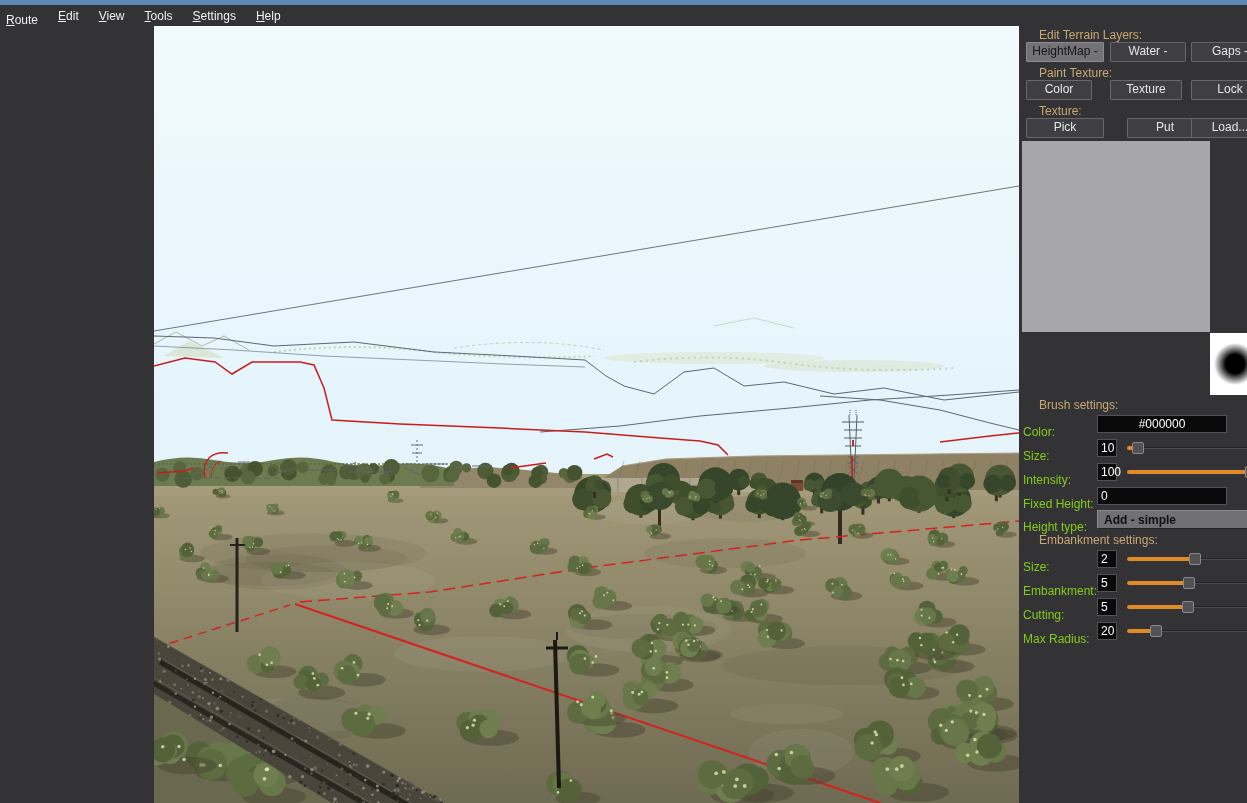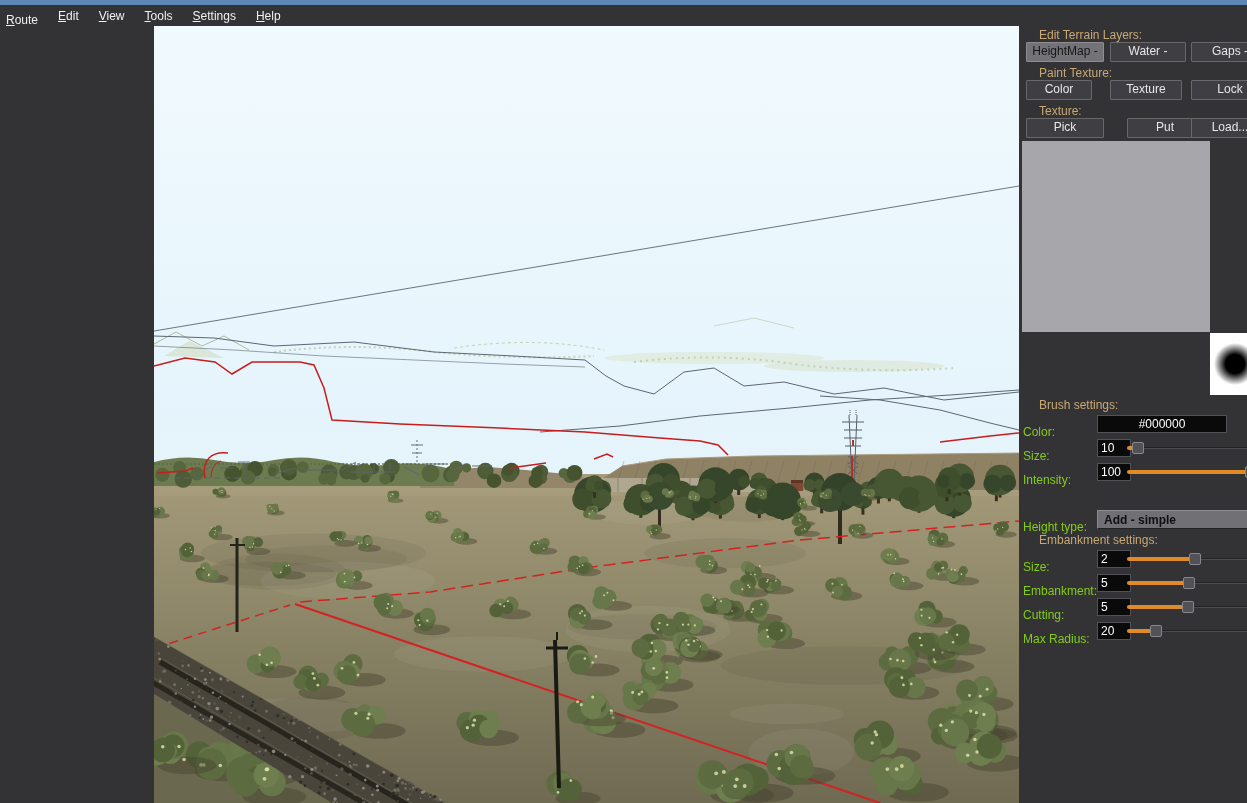--- a/index.html
+++ b/index.html
@@ -29,21 +29,21 @@
   .sec-label{position:absolute;left:20px;color:var(--labeltan);white-space:nowrap;}
   .btn{position:absolute;height:20px;background:#3f3f43;border:1px solid #68686c;color:#e6e6e6;text-align:center;line-height:17px;border-radius:1px;cursor:default;white-space:nowrap;}
   .btn.sel{background:var(--selbg);color:#161616;border-color:#8d8d91;}
 
   .texture-preview{position:absolute;left:3px;top:115px;width:188px;height:191px;background:#a7a7ab;}
   .brush-preview{position:absolute;left:191px;top:307px;width:37px;height:62px;
      background:radial-gradient(circle 27px at 25px 31px,#000 0%,#000 35%,rgba(0,0,0,0) 78%),#fff;}
 
   .frow{position:absolute;left:0;width:228px;height:19px;}
   .flabel{position:absolute;left:4px;top:10px;color:#84cc16;white-space:nowrap;}
-  .nbox{position:absolute;left:78px;top:0;width:34px;height:18px;background:#0a0a0a;border:1px solid #525256;color:#ffffff;padding:2px 3px;line-height:13px;}
+  .nbox{position:absolute;left:78px;top:0;width:20px;height:18px;background:#0a0a0a;border:1px solid #525256;color:#ffffff;padding:2px 3px;line-height:13px;}
   .nbox.wide{width:130px;}
   .nbox.center{text-align:center;}
   .dropdown{position:absolute;left:78px;top:0;width:150px;height:19px;background:#717175;color:#101010;padding:2px 6px;border-top:1px solid #8b8b8f;border-left:1px solid #8b8b8f;border-bottom:1px solid #222224;line-height:14px;font-weight:bold;}
 
   .slider{position:absolute;left:108px;top:0;width:120px;height:18px;--pct:50%;}
   .slider .track{position:absolute;left:0;right:0;top:8px;height:2px;background:#232326;border-bottom:1px solid #4c4c50;}
   .slider .fill{position:absolute;left:0;top:7px;height:4px;width:var(--pct);background:var(--accent);border-radius:2px;}
   .slider .thumb{position:absolute;top:3px;left:calc(var(--pct) - 6px);width:12px;height:12px;background:#515156;border:1px solid #88888c;border-radius:2px;}
 </style>
 </head>
@@ -1716,20 +1716,24 @@
   <div class="frow" style="top:437px">
     <span class="flabel">Intensity:</span>
     <div class="nbox">100</div>
     <div class="slider" style="--pct: 103%;">
       <div class="track"></div>
       <div class="fill"></div>
       <div class="thumb"></div>
     </div>
   </div>
 
+  <div class="frow" style="top:461px">
+    <span class="flabel">Fixed Height:</span>
+    <div class="nbox wide">0</div>
+  </div>
 
   <div class="frow" style="top:484px">
     <span class="flabel">Height type:</span>
     <div class="dropdown">Add - simple</div>
   </div>
 
   <div class="sec-label" style="top:507px">Embankment settings:</div>
 
   <div class="frow" style="top:524px">
     <span class="flabel">Size:</span>

